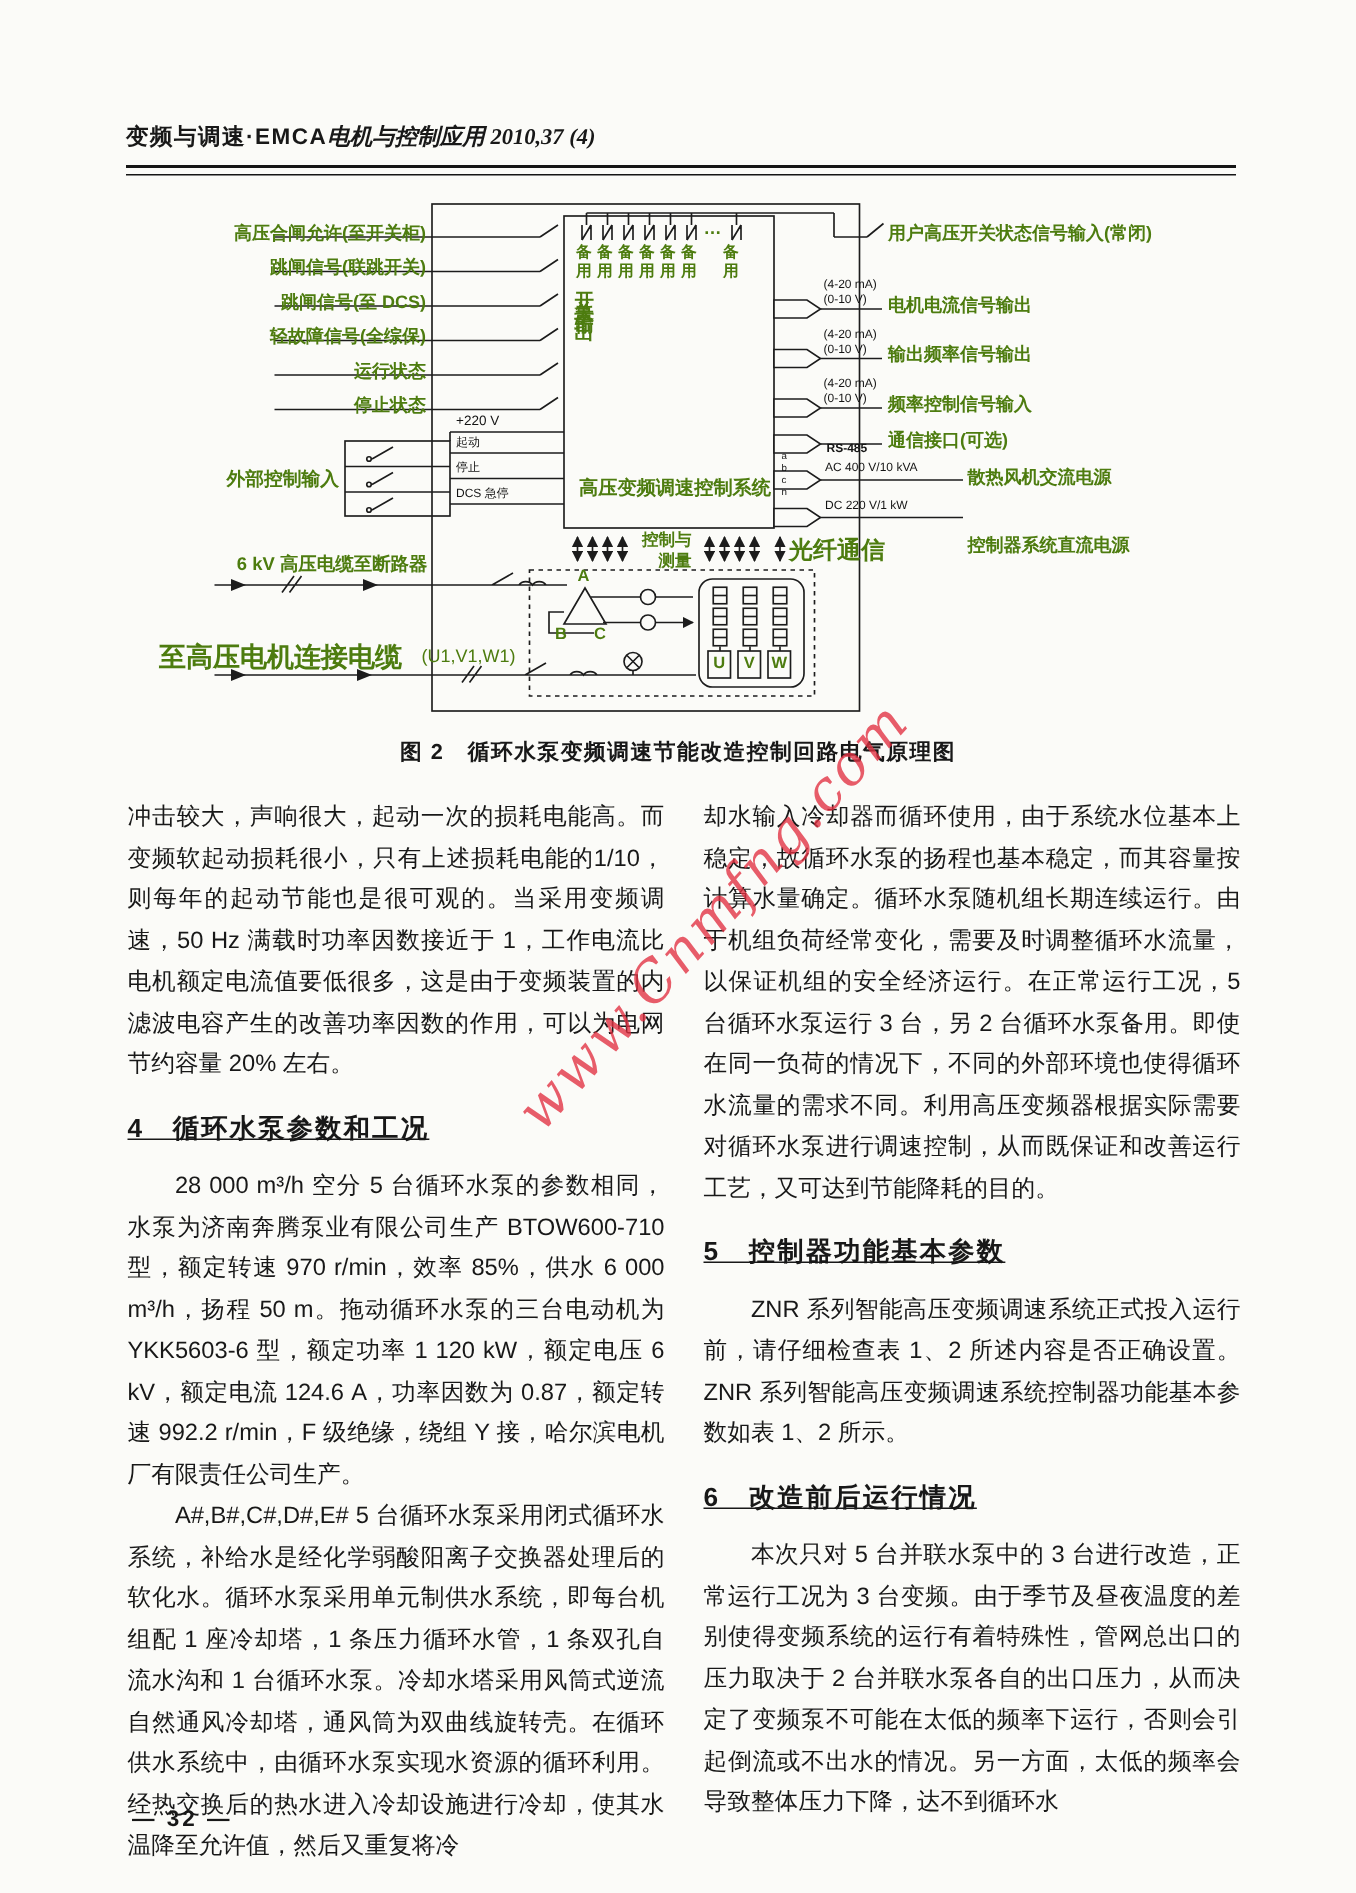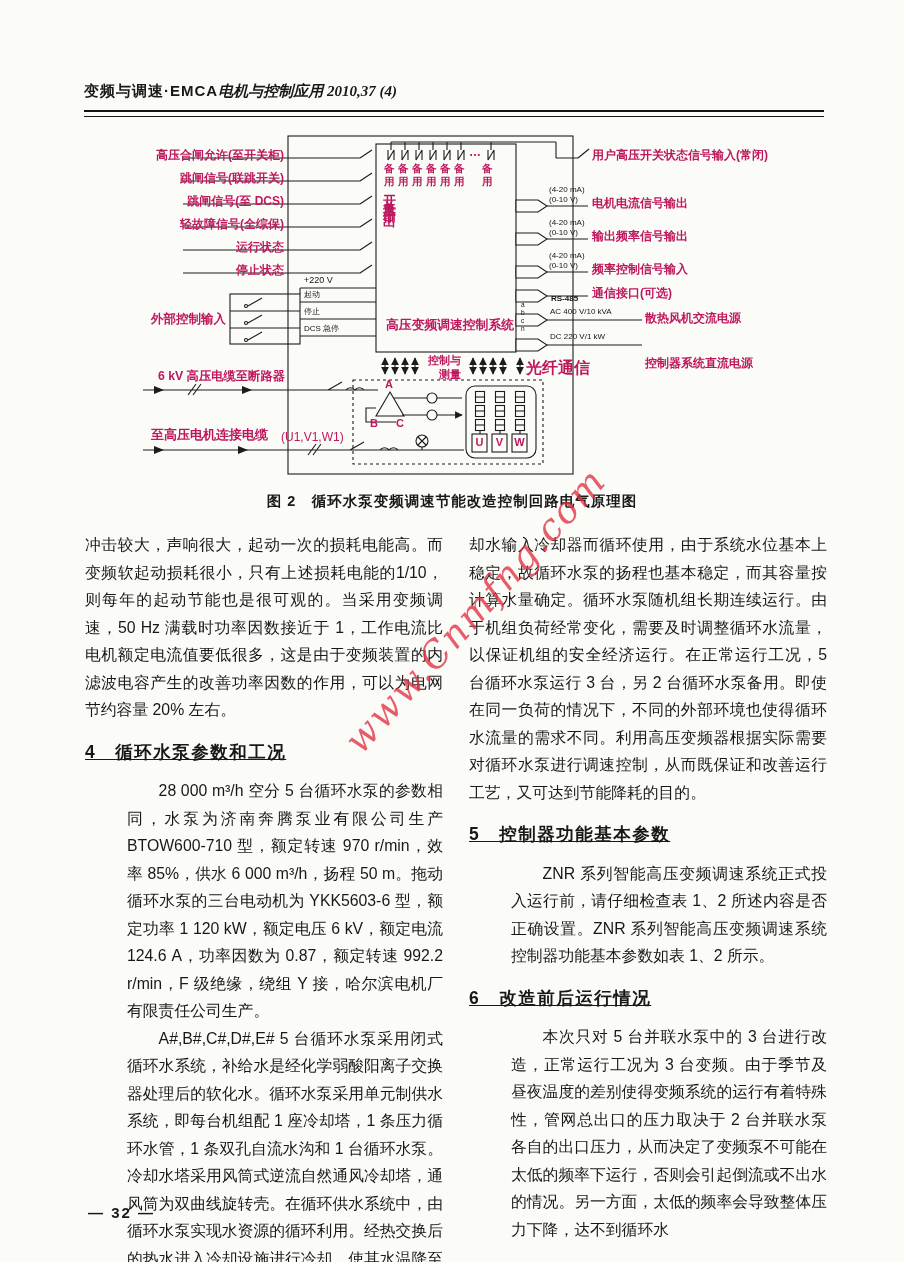--- a/index.html
+++ b/index.html
@@ -6,30 +6,30 @@
   .page{position:relative;width:904px;height:1262px;background:#fbfbf8;margin:0 auto;
         font-family:"Liberation Sans",sans-serif;color:#181818;overflow:hidden;}
   
   .hdr{position:absolute;top:82px;left:84px;right:80px;display:flex;align-items:baseline;}
   .hdr-l{font-size:15px;font-weight:bold;letter-spacing:1px;}
   .hdr-r{font-size:15px;font-weight:bold;font-style:italic;font-family:"Liberation Serif",serif;}
   .rule{position:absolute;top:110px;left:84px;right:80px;height:4px;border-top:2.5px solid #151515;border-bottom:1px solid #151515;}
   
   .figure{position:absolute;top:128px;left:88px;width:740px;height:360px;}
   .figure svg{position:absolute;left:0;top:0;}
-  .dl{position:absolute;white-space:nowrap;font-size:12px;font-weight:bold;color:#be185d;line-height:1.15;}
+  .dl{position:absolute;white-space:nowrap;font-size:12px;font-weight:bold;color:#4d7c0f;line-height:1.15;}
   .dl-r{text-align:right;}
   .ann{position:absolute;white-space:nowrap;font-size:8px;font-weight:normal;color:#141414;}
   .vert{writing-mode:vertical-rl;letter-spacing:5px;}
   .caption{position:absolute;top:492px;left:0;width:100%;text-align:center;font-size:14.5px;font-weight:bold;letter-spacing:1px;}
   
   .cols{position:absolute;top:531px;left:85px;width:742px;display:flex;gap:26px;}
   .col{width:358px;font-size:15.8px;line-height:27.5px;text-align:justify;}
   .col p{margin:0;}
-  .col p.ind{text-indent:2em;margin-left:42px;}
+  .col p.ind{text-indent:2em;}
   .col h3{font-size:17.5px;margin:15px 0 11px;letter-spacing:1.5px;font-weight:bold;text-decoration:underline;}
   
   .wm{position:absolute;left:352px;top:726px;transform:rotate(-48deg);transform-origin:0 50%;
       font-size:37px;font-style:italic;font-family:"DejaVu Serif",serif;color:rgba(226,48,64,.78);
       letter-spacing:2px;z-index:6;pointer-events:none;}
   .footer{position:absolute;left:88px;top:1204px;font-size:15px;font-weight:bold;letter-spacing:2px;}
 </style>
 </head>
 <body>
 
@@ -191,21 +191,21 @@
 c
 n</div>
     <div class="dl" style="left:557px;top:184px;">散热风机交流电源</div>
     <div class="ann" style="left:462px;top:204px;">DC 220 V/1 kW</div>
     <div class="dl" style="left:557px;top:209px;margin-top:20px;">控制器系统直流电源</div>
 
     <div class="dl" style="left:331px;top:226px;width:42px;white-space:normal;text-align:right;font-size:11px;line-height:1.25;">控制与测量</div>
     <div class="dl" style="left:438px;top:231px;font-size:16px;">光纤通信</div>
 
     <div class="dl dl-r" style="left:0;width:197px;top:241px;font-size:12.3px;">6 kV 高压电缆至断路器</div>
-    <div class="dl dl-r" style="left:0;width:180px;top:300px;font-size:13px;">至高压电机连接电缆</div>
+    <div class="dl dl-r" style="left:0;width:180px;top:300px;font-size:18px;">至高压电机连接电缆</div>
     <div class="dl" style="left:193px;top:303px;font-size:12px;font-weight:normal;">(U1,V1,W1)</div>
     <div class="dl" style="left:297px;top:250px;font-size:11px;">A</div>
     <div class="dl" style="left:282px;top:289px;font-size:11px;">B</div>
     <div class="dl" style="left:308px;top:289px;font-size:11px;">C</div>
     <div class="dl" style="left:385px;top:308px;width:13px;text-align:center;font-size:11px;">U</div>
     <div class="dl" style="left:405px;top:308px;width:13px;text-align:center;font-size:11px;">V</div>
     <div class="dl" style="left:425px;top:308px;width:13px;text-align:center;font-size:11px;">W</div>
   </div>
 
   <div class="caption">图 2　循环水泵变频调速节能改造控制回路电气原理图</div>

